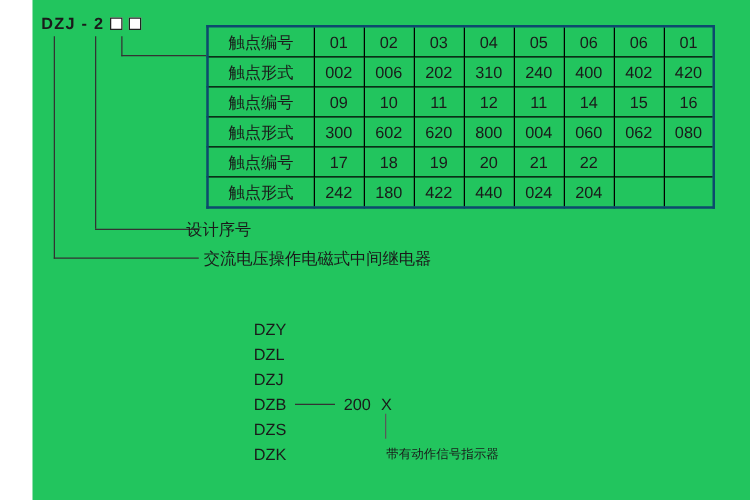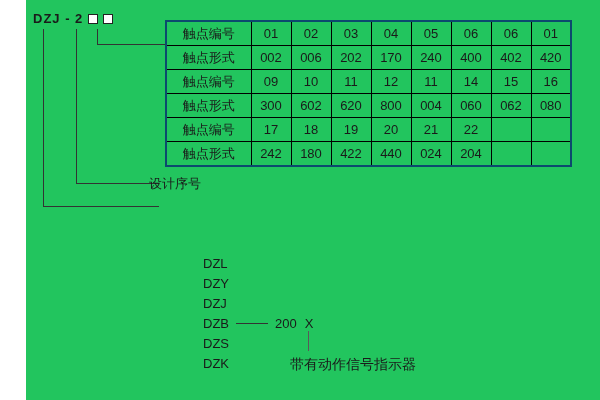--- a/index.html
+++ b/index.html
@@ -28,21 +28,21 @@
   .callout-design { left:123px; top:176px; }
   .callout-relay  { left:137px; top:199px; }
   
   .models { position:absolute; left:177px; top:253px; font-size:13px; }
   .model-row { height:20px; display:flex; align-items:center; white-space:nowrap; }
   .dash { display:inline-block; width:32px; height:0; border-top:1.2px solid #333;
           margin:0 7px; }
   .xsuffix { margin-left:8px; }
   .x-connector { position:absolute; left:282px; top:331px; width:1px; height:20px;
                  background:#595959; }
-  .indicator-note { position:absolute; left:264px; top:356px; font-size:14px;
+  .indicator-note { position:absolute; left:283px; top:356px; font-size:10px;
                     white-space:nowrap; }
 </style>
 </head>
 <body>
 
 <div class="canvas">
 
   <div class="code">
     <span>DZJ - 2</span>
     <span class="box"></span>
@@ -78,21 +78,21 @@
         <td>05</td>
         <td>06</td>
         <td>06</td>
         <td>01</td>
       </tr>
       <tr>
         <td>触点形式</td>
         <td>002</td>
         <td>006</td>
         <td>202</td>
-        <td>170</td>
+        <td>310</td>
         <td>240</td>
         <td>400</td>
         <td>402</td>
         <td>420</td>
       </tr>
       <tr>
         <td>触点编号</td>
         <td>09</td>
         <td>10</td>
         <td>11</td>
@@ -132,27 +132,28 @@
         <td>440</td>
         <td>024</td>
         <td>204</td>
         <td></td>
         <td></td>
       </tr>
     </tbody>
   </table>
 
   <div class="callout callout-design">设计序号</div>
+  <div class="callout callout-relay">交流电压操作电磁式中间继电器</div>
 
   <div class="models">
     <div class="model-row">
-      <span>DZL</span>
+      <span>DZY</span>
     </div>
     <div class="model-row">
-      <span>DZY</span>
+      <span>DZL</span>
     </div>
     <div class="model-row">
       <span>DZJ</span>
     </div>
     <div class="model-row">
       <span>DZB</span>
       <span class="dash"></span>
       <span>200</span>
       <span class="xsuffix">X</span>
     </div>

